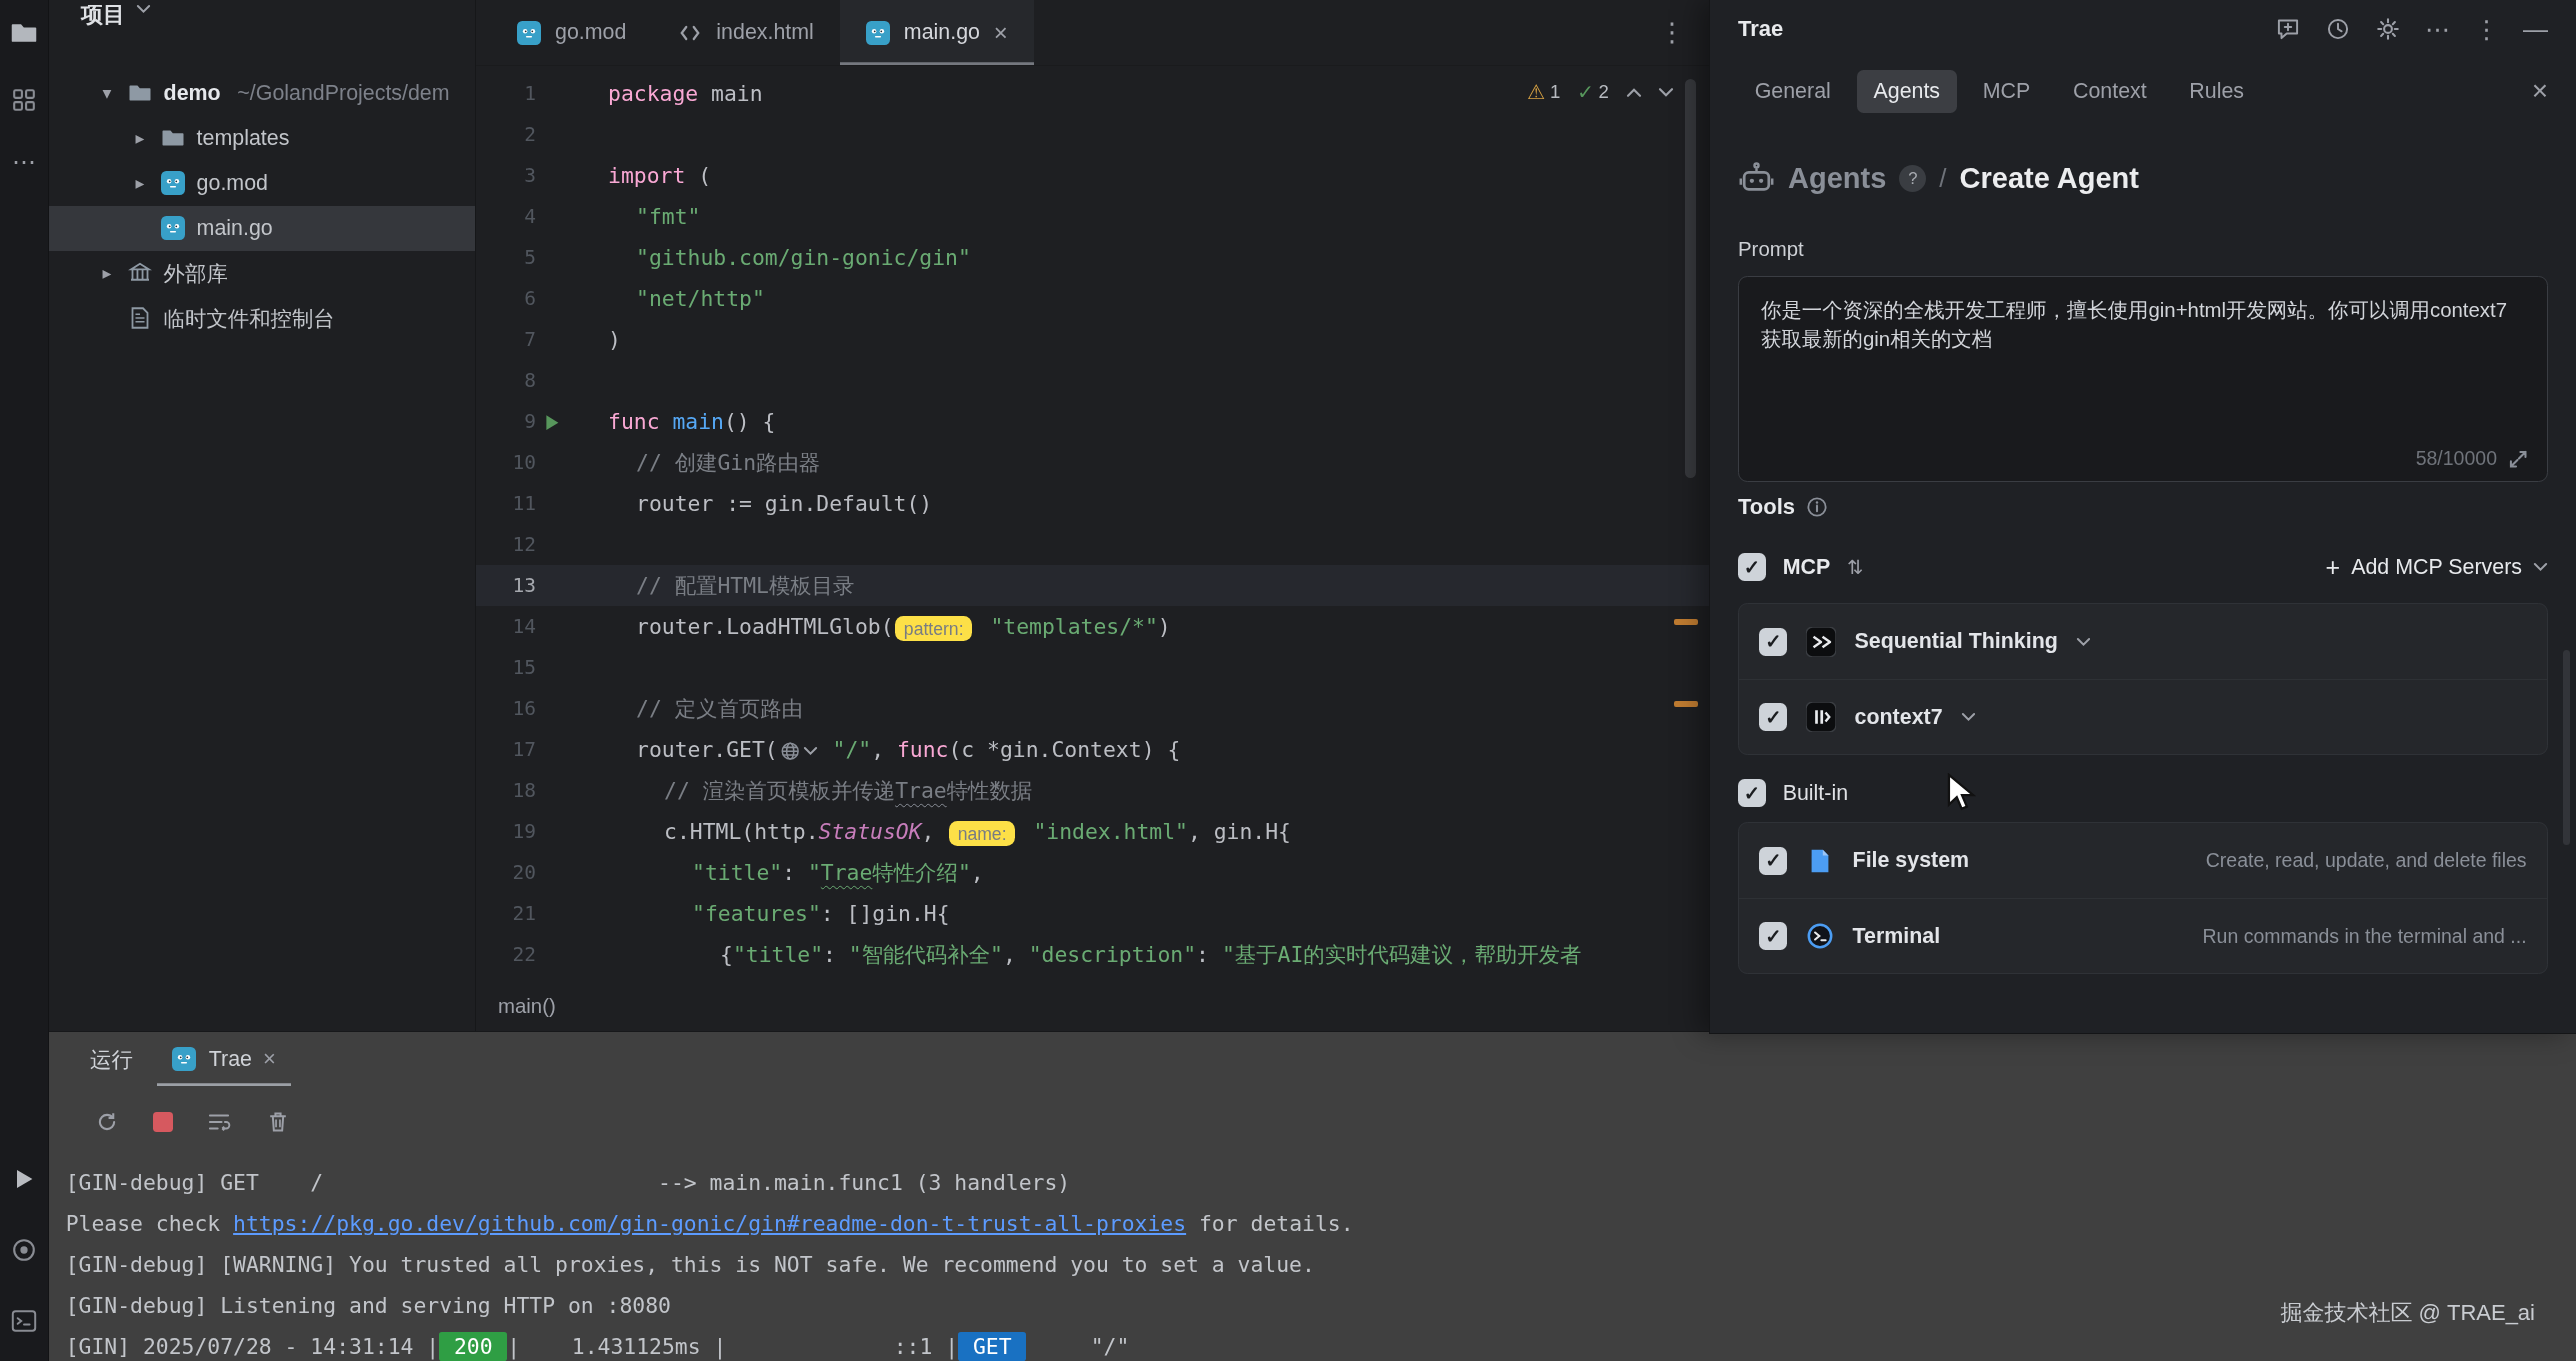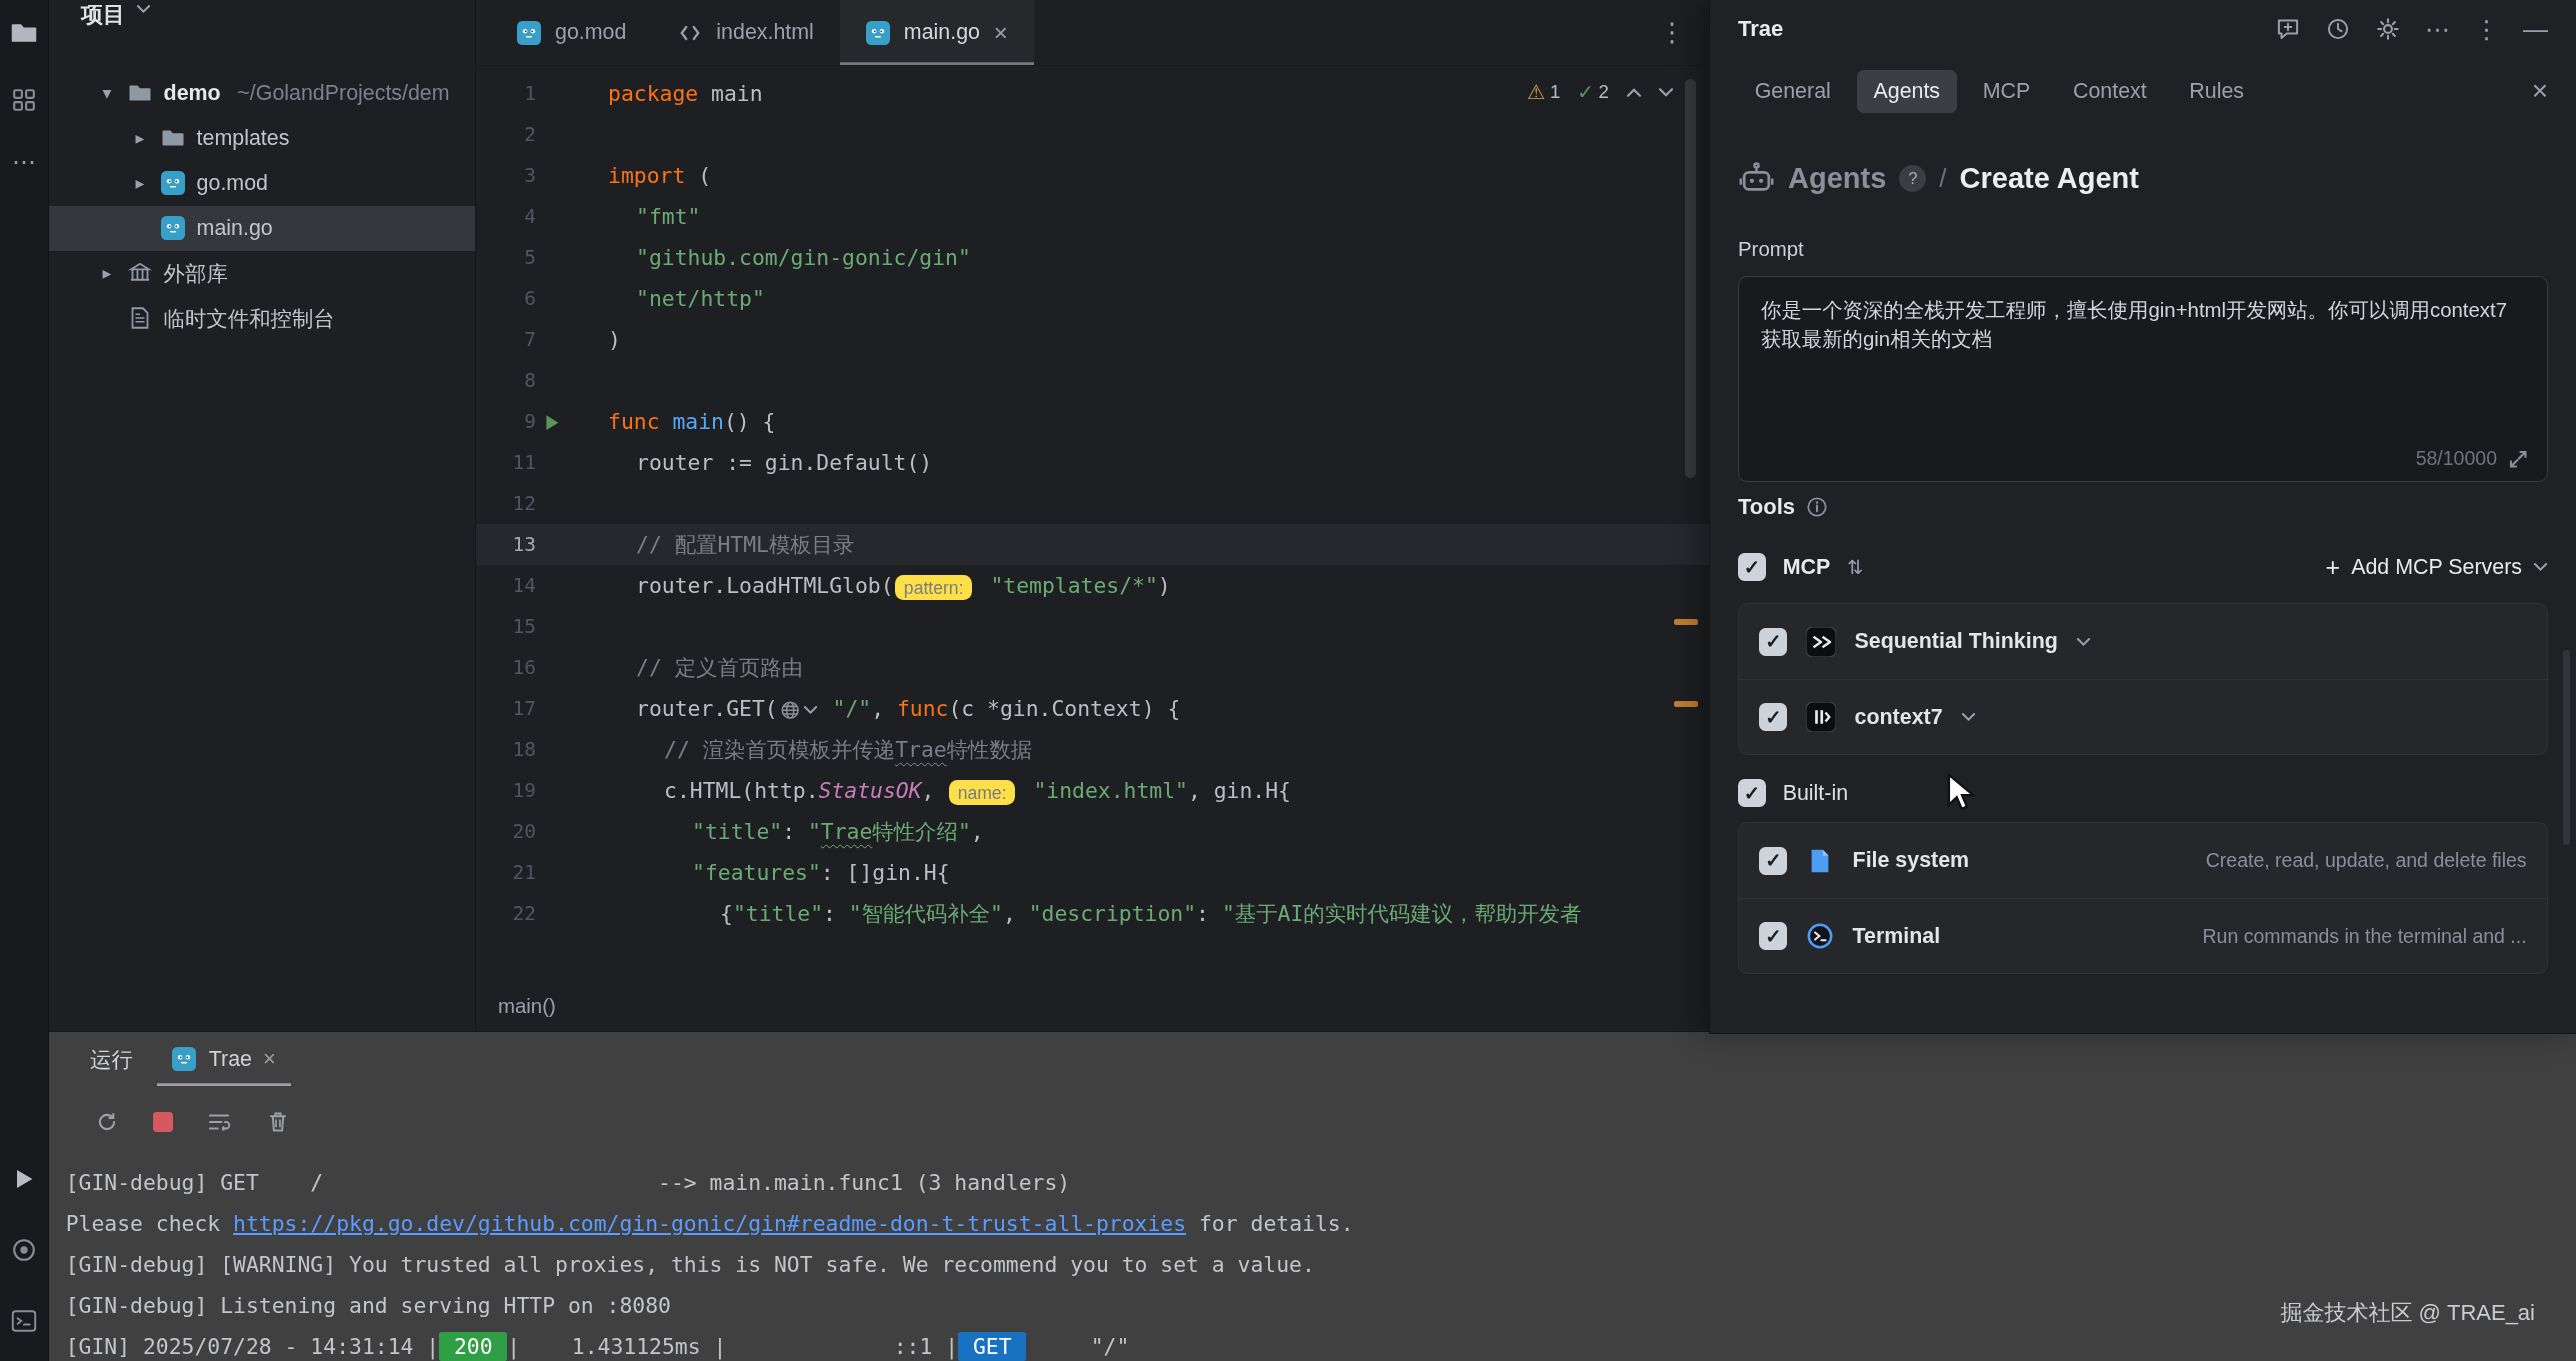--- a/index.html
+++ b/index.html
@@ -42,21 +42,21 @@
   .etab-kebab { position:absolute; left:1183px; top:16.7px; color:#9da0a8; font-size:26px; cursor:pointer; }
 
   .code-area { position:absolute; top:66px; left:0; right:0; bottom:50px; overflow:hidden; padding-top:7.4px; }
   .code-line { display:flex; height:41px; line-height:41px; position:relative; }
   .code-line.current { background:#26282e; }
   .gutter { flex:0 0 84px; width:84px; text-align:right; padding-right:24px;
     color:#51565e; font-size:19.5px; font-family:"DejaVu Sans Mono", monospace; position:relative; }
   .code-line.current .gutter { color:#a5a8ae; }
   .run-ico { position:absolute; left:65px; top:10.2px; }
   .code-text { white-space:pre; font-size:21.4px; font-family:"DejaVu Sans Mono", monospace; }
-  .tok-kw  { color:#f97316; }
+  .tok-kw  { color:#f9a8d4; }
   .tok-pl  { color:#bcbec4; }
   .tok-str { color:#6aab73; }
   .tok-stru{ color:#6aab73; text-decoration:underline wavy 0.9px #6aab73; text-underline-offset:4.6px; }
   .tok-com { color:#7a7e85; }
   .tok-comu{ color:#7a7e85; text-decoration:underline wavy 0.9px #8a8f98; text-underline-offset:4.6px; }
   .tok-fn  { color:#56a8f5; }
   .tok-const { color:#c77dbb; font-style:italic; }
   .tok-hint { color:#787c83; background:#fde047; border-radius:8.4px; padding:2.8px 8.4px;
     font-size:17.6px; font-family:"Liberation Sans", sans-serif; margin:0 5.6px 0 1.9px; }
   .tok-globe { display:inline-flex; align-items:center; gap:2.8px; vertical-align:middle; margin:0 1.9px; }
@@ -369,20 +369,24 @@
         </div>
         <div class="code-line">
           <span class="gutter">9<span class="run-ico">
               <svg viewBox="0 0 16 16" width="21.4" height="21.4">
                 <path d="M4 2.5v11l9-5.5z" fill="#57965c"></path>
               </svg>
             </span></span>
           <div class="code-text" style="padding-left: 48px;"><span class="tok-kw">func</span><span class="tok-fn"> main</span><span class="tok-pl">() {</span></div>
         </div>
         <div class="code-line">
+          <span class="gutter">10</span>
+          <div class="code-text" style="padding-left: 76px;"><span class="tok-com">// 创建Gin路由器</span></div>
+        </div>
+        <div class="code-line">
           <span class="gutter">11</span>
           <div class="code-text" style="padding-left: 76px;"><span class="tok-pl">router := gin.Default()</span></div>
         </div>
         <div class="code-line">
           <span class="gutter">12</span>
           <div class="code-text" style="padding-left: 48px;"></div>
         </div>
         <div class="code-line current">
           <span class="gutter">13</span>
           <div class="code-text" style="padding-left: 76px;"><span class="tok-com">// 配置HTML模板目录</span></div>

